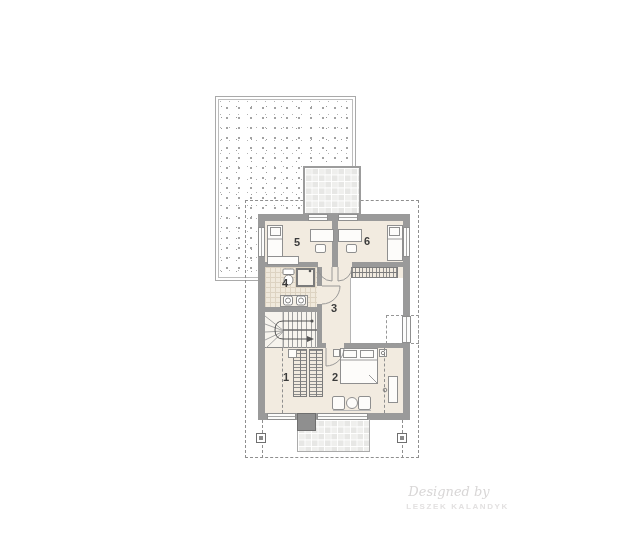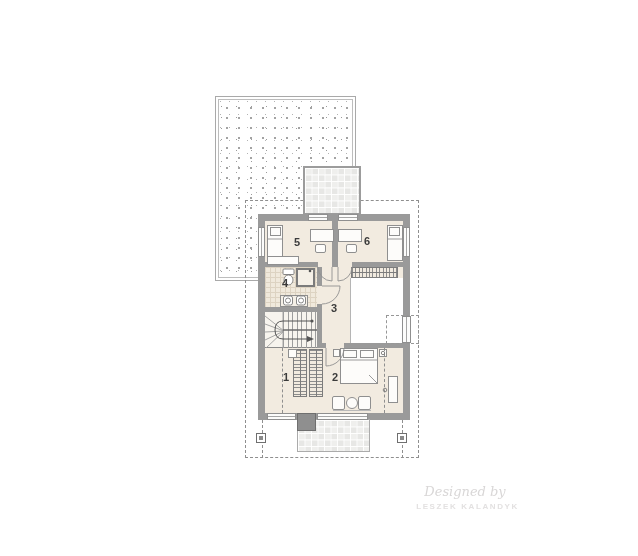--- a/index.html
+++ b/index.html
@@ -211,16 +211,16 @@
     <circle cx="385" cy="390" r="1.8" fill="none" stroke="#7b7b7b" stroke-width="0.9"></circle>
   </svg>
 
   <span class="abs room-label" style="left:283px;top:372px;">1</span>
   <span class="abs room-label" style="left:332px;top:372px;">2</span>
   <span class="abs room-label" style="left:331px;top:303px;">3</span>
   <span class="abs room-label" style="left:282px;top:278px;">4</span>
   <span class="abs room-label" style="left:294px;top:237px;">5</span>
   <span class="abs room-label" style="left:364px;top:236px;">6</span>
 
-  <div class="abs wm-script" style="left:415px;top:484px;width:100px;">Designed by</div>
-  <div class="abs wm-brand" style="left:405px;top:502px;width:125px;">LESZEK KALANDYK</div>
+  <div class="abs wm-script" style="left:399px;top:484px;width:100px;">Designed by</div>
+  <div class="abs wm-brand" style="left:395px;top:502px;width:125px;">LESZEK KALANDYK</div>
 
 </div>
 
 </body></html>

